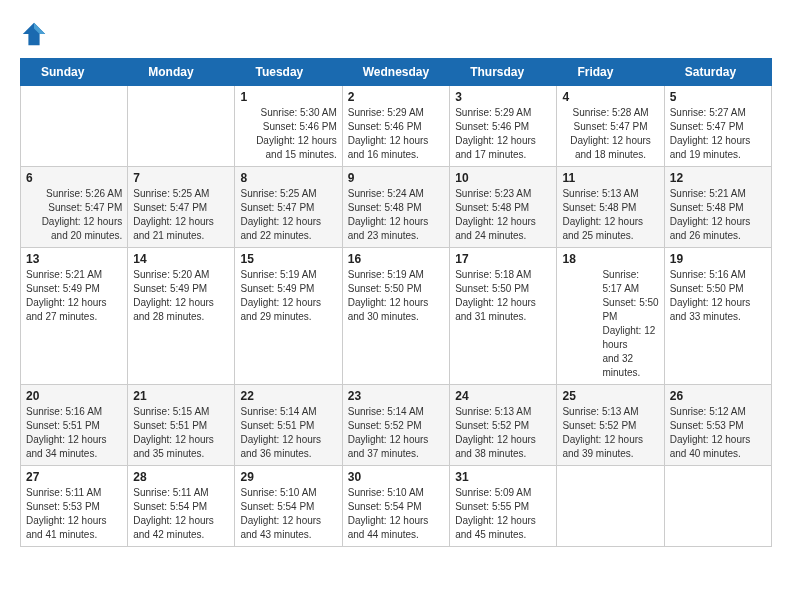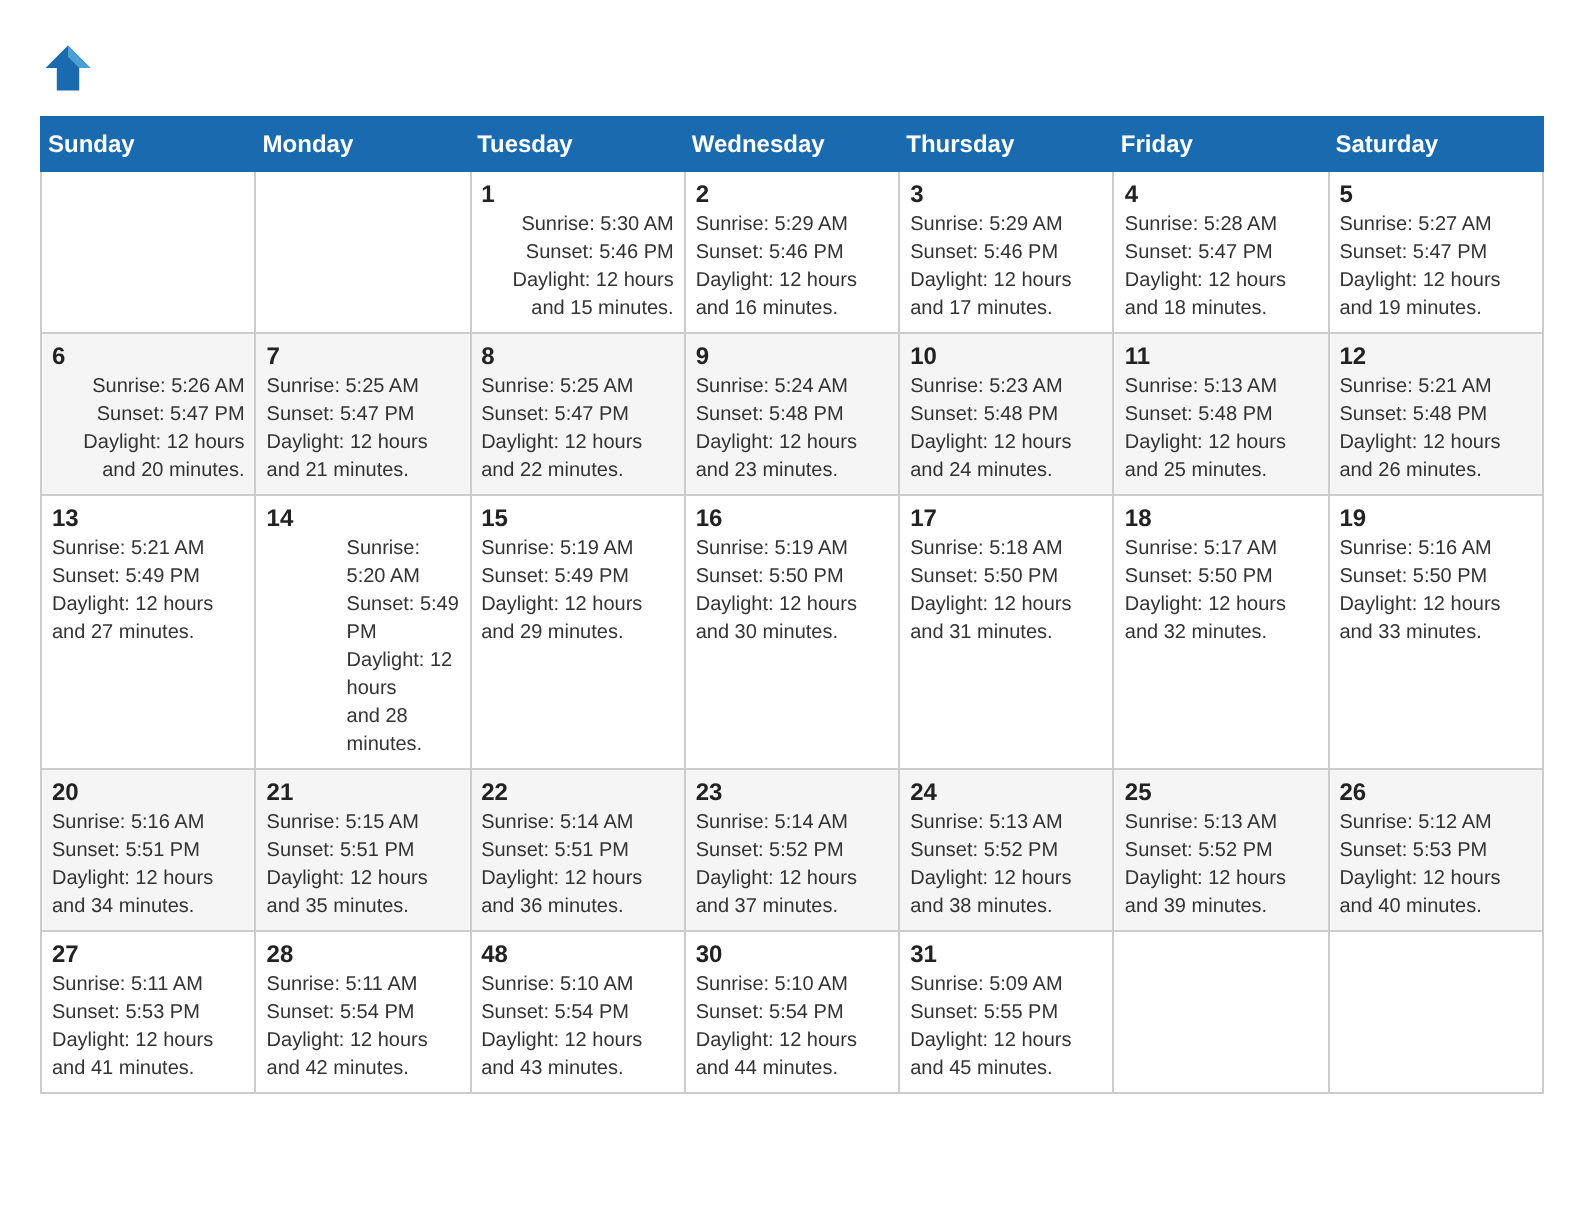--- a/index.html
+++ b/index.html
@@ -53,21 +53,21 @@
       color: #555;
     }
     .calendar-table {
       width: 100%;
       border-collapse: collapse;
       font-size: 11px;
     }
     .calendar-table th {
       background-color: #1a6ab0;
       color: #fff;
-      padding: 6px 3px;
+      padding: 6px 20px;
       text-align: left;
       font-size: 12px;
       font-weight: bold;
       border: 1px solid #1a6ab0;
     }
     .calendar-table td {
       border: 1px solid #ccc;
       vertical-align: top;
       padding: 4px 5px;
       width: calc(100% / 7);
@@ -151,21 +151,21 @@
         </td>
         <td>
           <span class="day-number">3</span>
           <div class="day-info" style="white-space: pre-line;">Sunrise: 5:29 AM
 Sunset: 5:46 PM
 Daylight: 12 hours
 and 17 minutes.</div>
         </td>
         <td>
           <span class="day-number">4</span>
-          <div class="day-info" style="white-space: pre-line;">Sunrise: 5:28 AM
+          <div class="day-info" style="white-space: pre-line; text-align: center;">Sunrise: 5:28 AM
 Sunset: 5:47 PM
 Daylight: 12 hours
 and 18 minutes.</div>
         </td>
         <td>
           <span class="day-number">5</span>
           <div class="day-info" style="white-space: pre-line;">Sunrise: 5:27 AM
 Sunset: 5:47 PM
 Daylight: 12 hours
 and 19 minutes.</div>
@@ -225,21 +225,21 @@
       <tr class="row-odd">
         <td>
           <span class="day-number">13</span>
           <div class="day-info" style="white-space: pre-line;">Sunrise: 5:21 AM
 Sunset: 5:49 PM
 Daylight: 12 hours
 and 27 minutes.</div>
         </td>
         <td>
           <span class="day-number">14</span>
-          <div class="day-info" style="white-space: pre-line; margin-left: 40px;">Sunrise: 5:20 AM
+          <div class="day-info" style="white-space: pre-line;">Sunrise: 5:20 AM
 Sunset: 5:49 PM
 Daylight: 12 hours
 and 28 minutes.</div>
         </td>
         <td>
           <span class="day-number">15</span>
           <div class="day-info" style="white-space: pre-line;">Sunrise: 5:19 AM
 Sunset: 5:49 PM
 Daylight: 12 hours
 and 29 minutes.</div>
@@ -253,21 +253,21 @@
         </td>
         <td>
           <span class="day-number">17</span>
           <div class="day-info" style="white-space: pre-line;">Sunrise: 5:18 AM
 Sunset: 5:50 PM
 Daylight: 12 hours
 and 31 minutes.</div>
         </td>
         <td>
           <span class="day-number">18</span>
-          <div class="day-info" style="white-space: pre-line;">Sunrise: 5:17 AM
+          <div class="day-info" style="white-space: pre-line; margin-left: 40px;">Sunrise: 5:17 AM
 Sunset: 5:50 PM
 Daylight: 12 hours
 and 32 minutes.</div>
         </td>
         <td>
           <span class="day-number">19</span>
           <div class="day-info" style="white-space: pre-line;">Sunrise: 5:16 AM
 Sunset: 5:50 PM
 Daylight: 12 hours
 and 33 minutes.</div>
@@ -333,21 +333,21 @@
 and 41 minutes.</div>
         </td>
         <td>
           <span class="day-number">28</span>
           <div class="day-info" style="white-space: pre-line;">Sunrise: 5:11 AM
 Sunset: 5:54 PM
 Daylight: 12 hours
 and 42 minutes.</div>
         </td>
         <td>
-          <span class="day-number">48</span>
+          <span class="day-number">29</span>
           <div class="day-info" style="white-space: pre-line;">Sunrise: 5:10 AM
 Sunset: 5:54 PM
 Daylight: 12 hours
 and 43 minutes.</div>
         </td>
         <td>
           <span class="day-number">30</span>
           <div class="day-info" style="white-space: pre-line;">Sunrise: 5:10 AM
 Sunset: 5:54 PM
 Daylight: 12 hours

